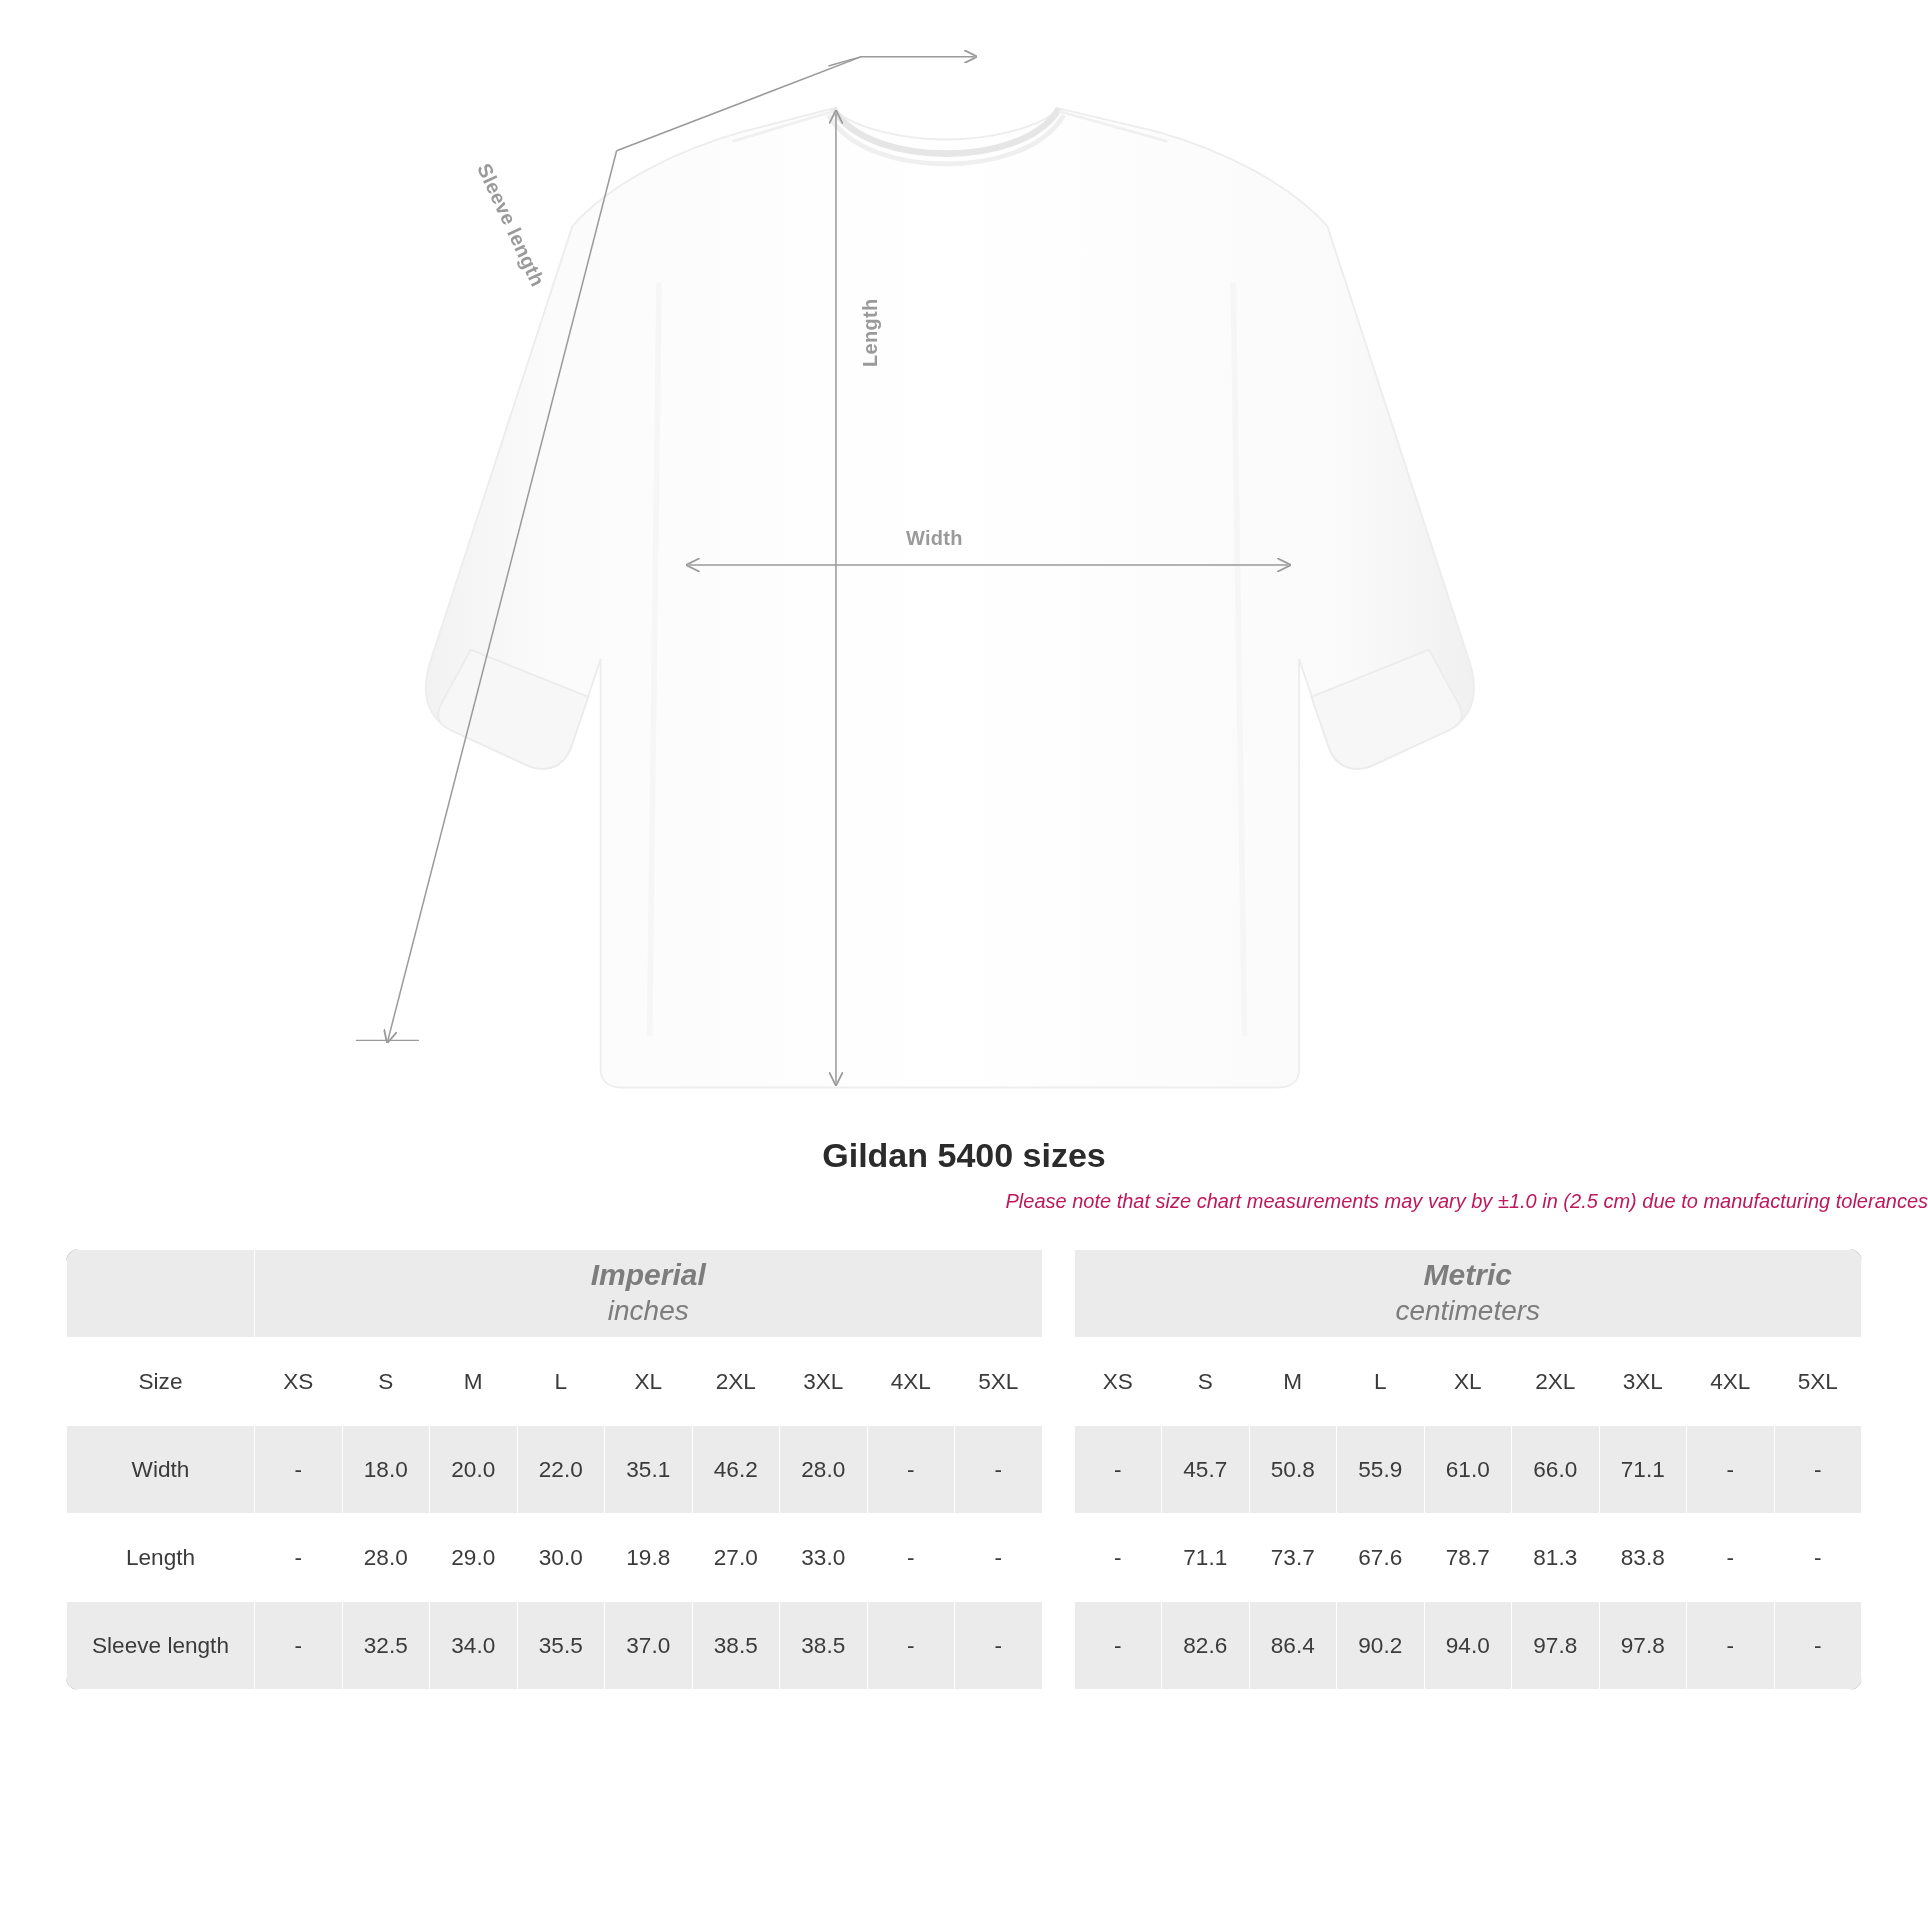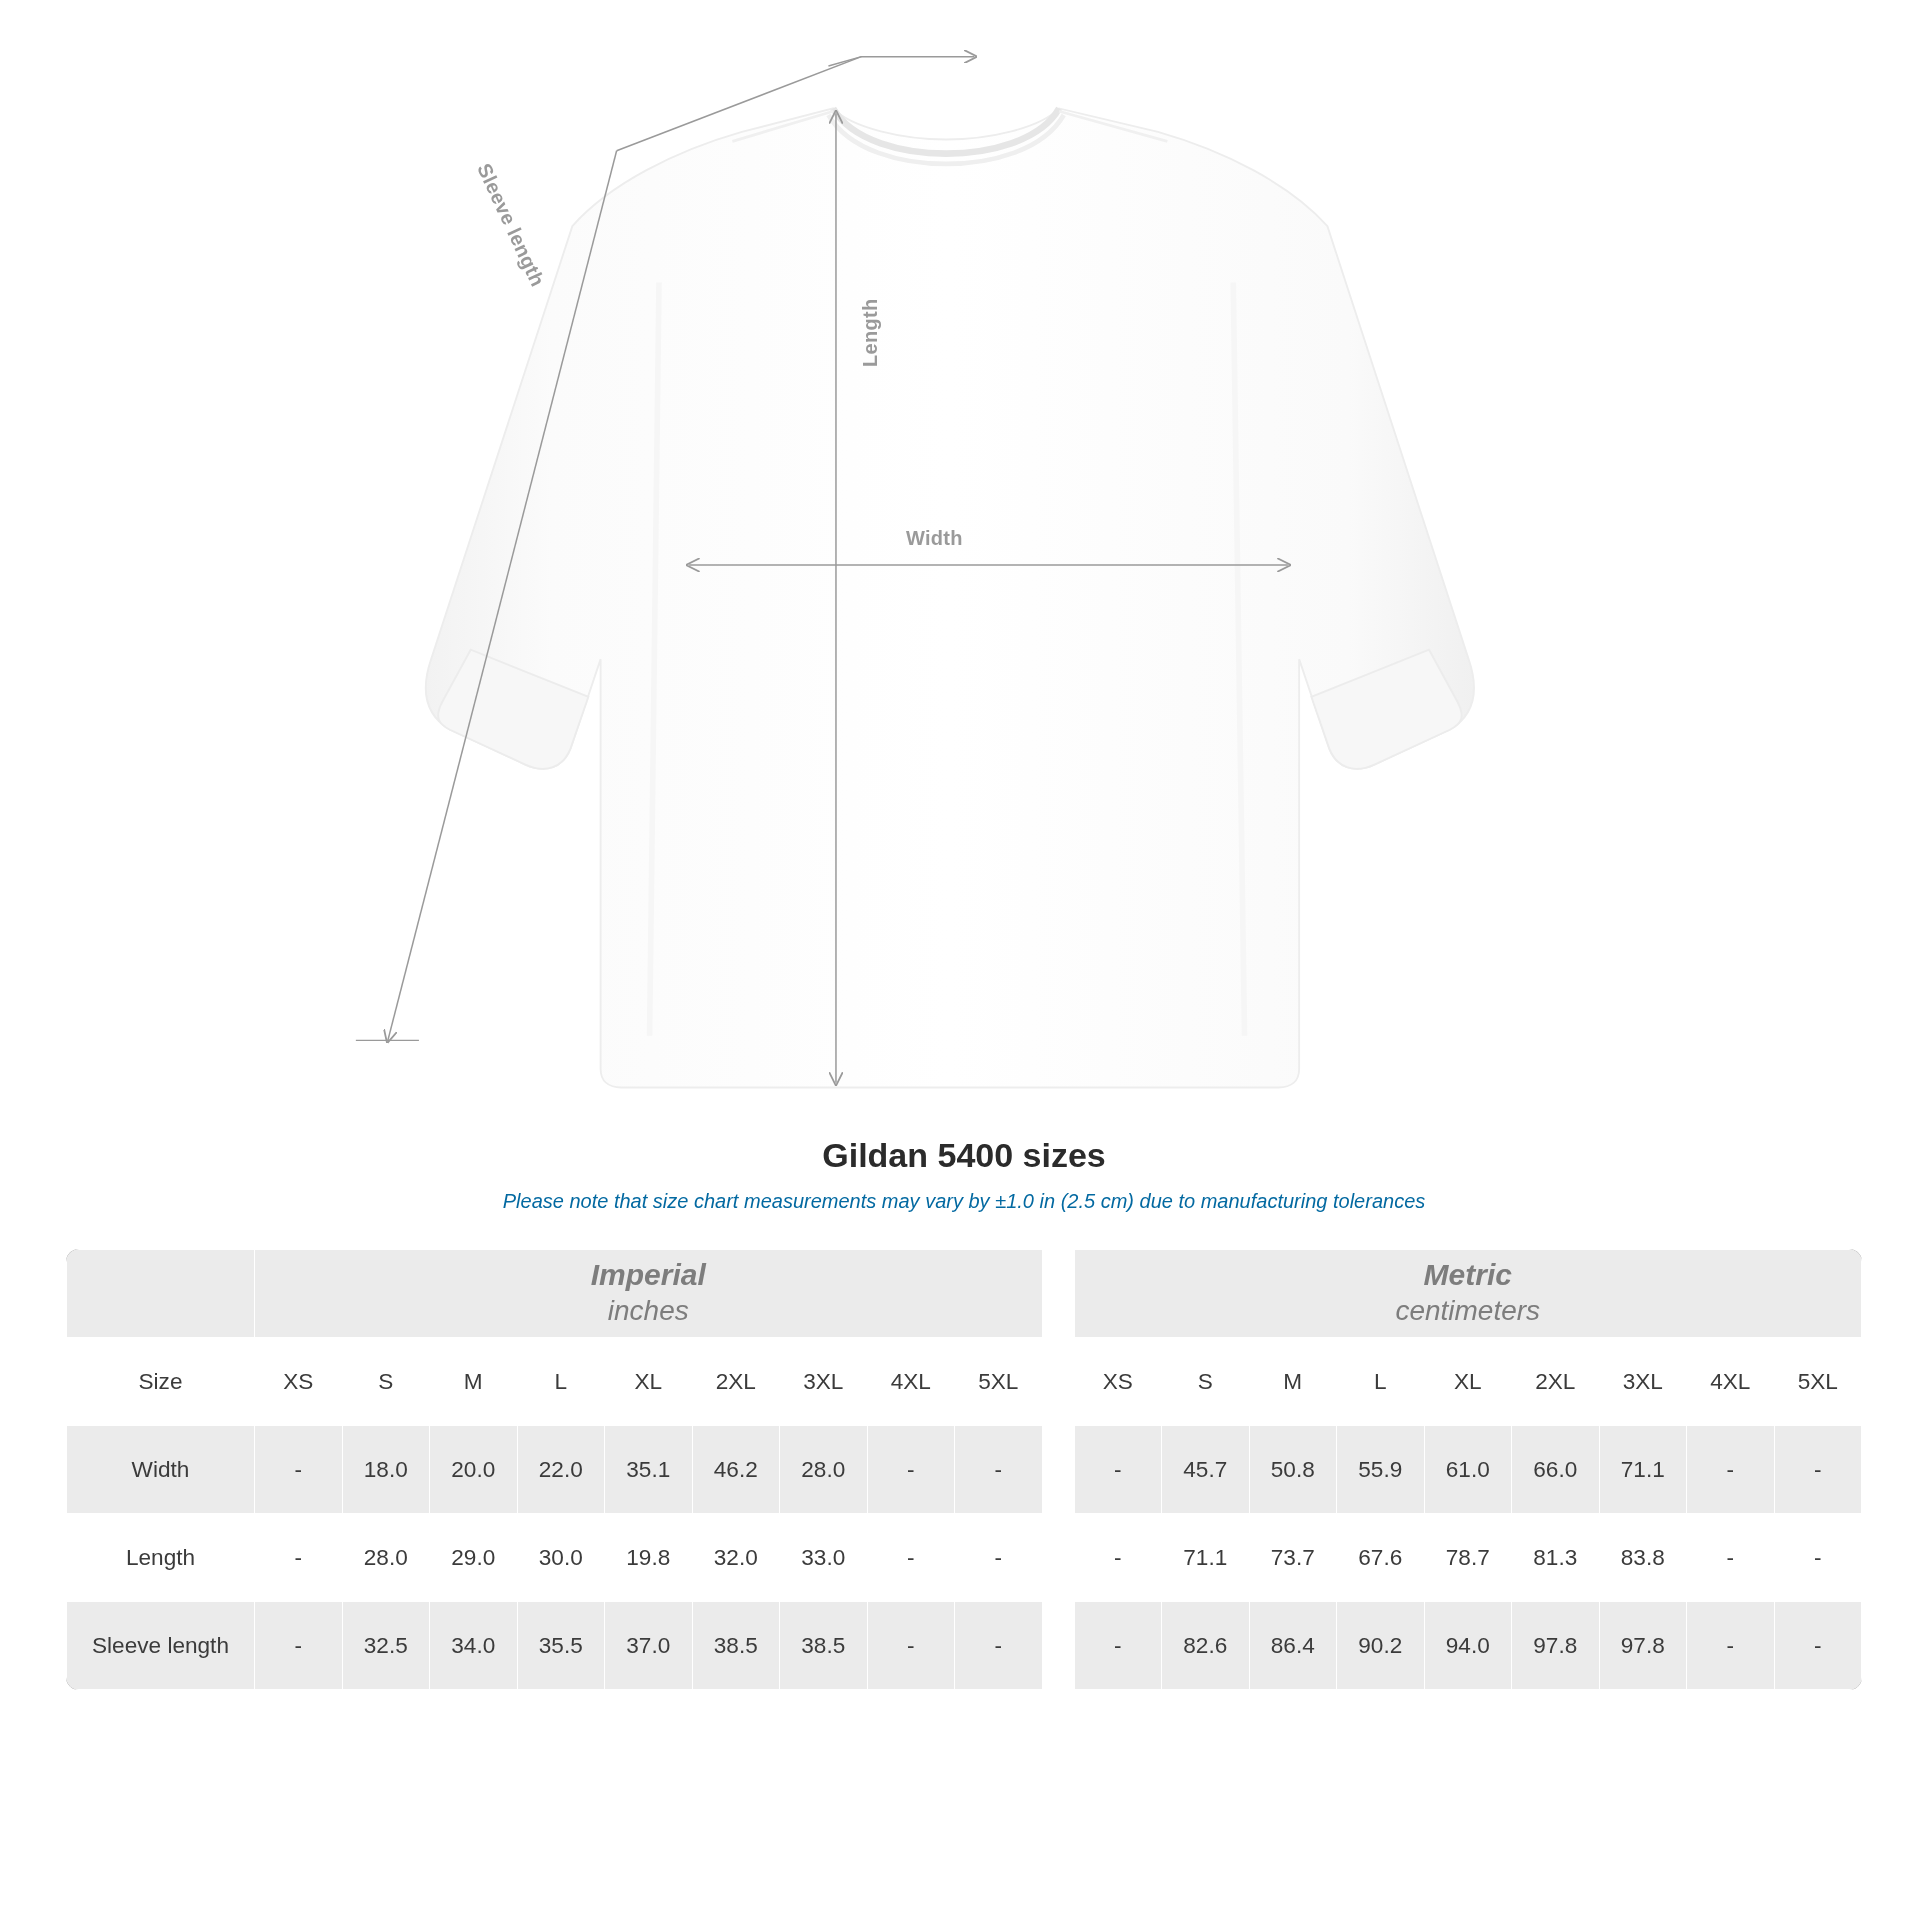--- a/index.html
+++ b/index.html
@@ -65,22 +65,23 @@
   }
   .chart-title {
     font-size: 34px;
     font-weight: bold;
     color: #2b2b2b;
     margin: 0 0 15px 0;
   }
   .chart-note {
     font-size: 20px;
     font-style: italic;
-    color: #0369a1;
+    color: #be185d;
     margin: 0;
+    text-align: right;
   }
 
   
   .table-wrap {
     margin: 36px 66px 0 66px;
     border-radius: 13px;
     overflow: hidden;
     background: #737373;
   }
   table.size-table {
@@ -296,21 +297,21 @@
           <td>-</td>
         </tr>
 
         <tr class="plain">
           <td class="row-label">Length</td>
           <td>-</td>
           <td>28.0</td>
           <td>29.0</td>
           <td>30.0</td>
           <td>19.8</td>
-          <td>32.0</td>
+          <td>27.0</td>
           <td>33.0</td>
           <td>-</td>
           <td>-</td>
           <td class="spacer-cell"></td>
           <td>-</td>
           <td>71.1</td>
           <td>73.7</td>
           <td>67.6</td>
           <td>78.7</td>
           <td>81.3</td>

